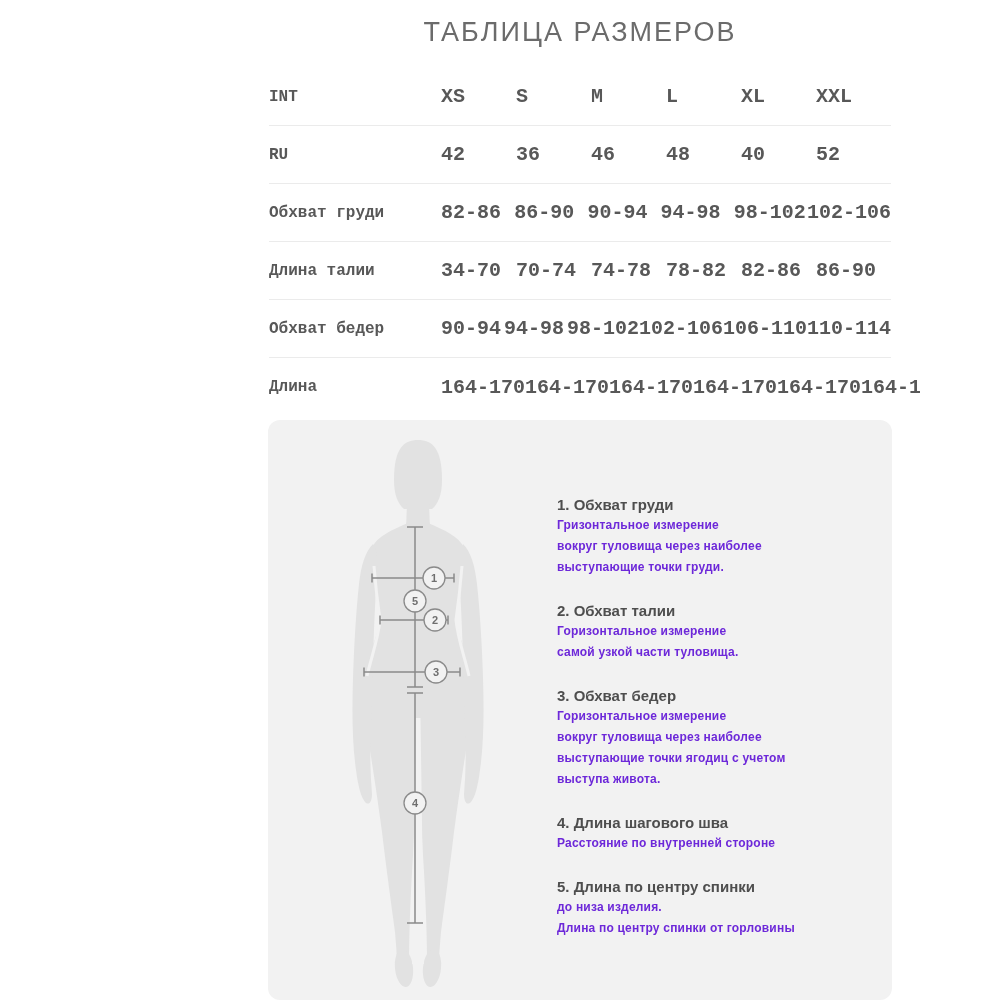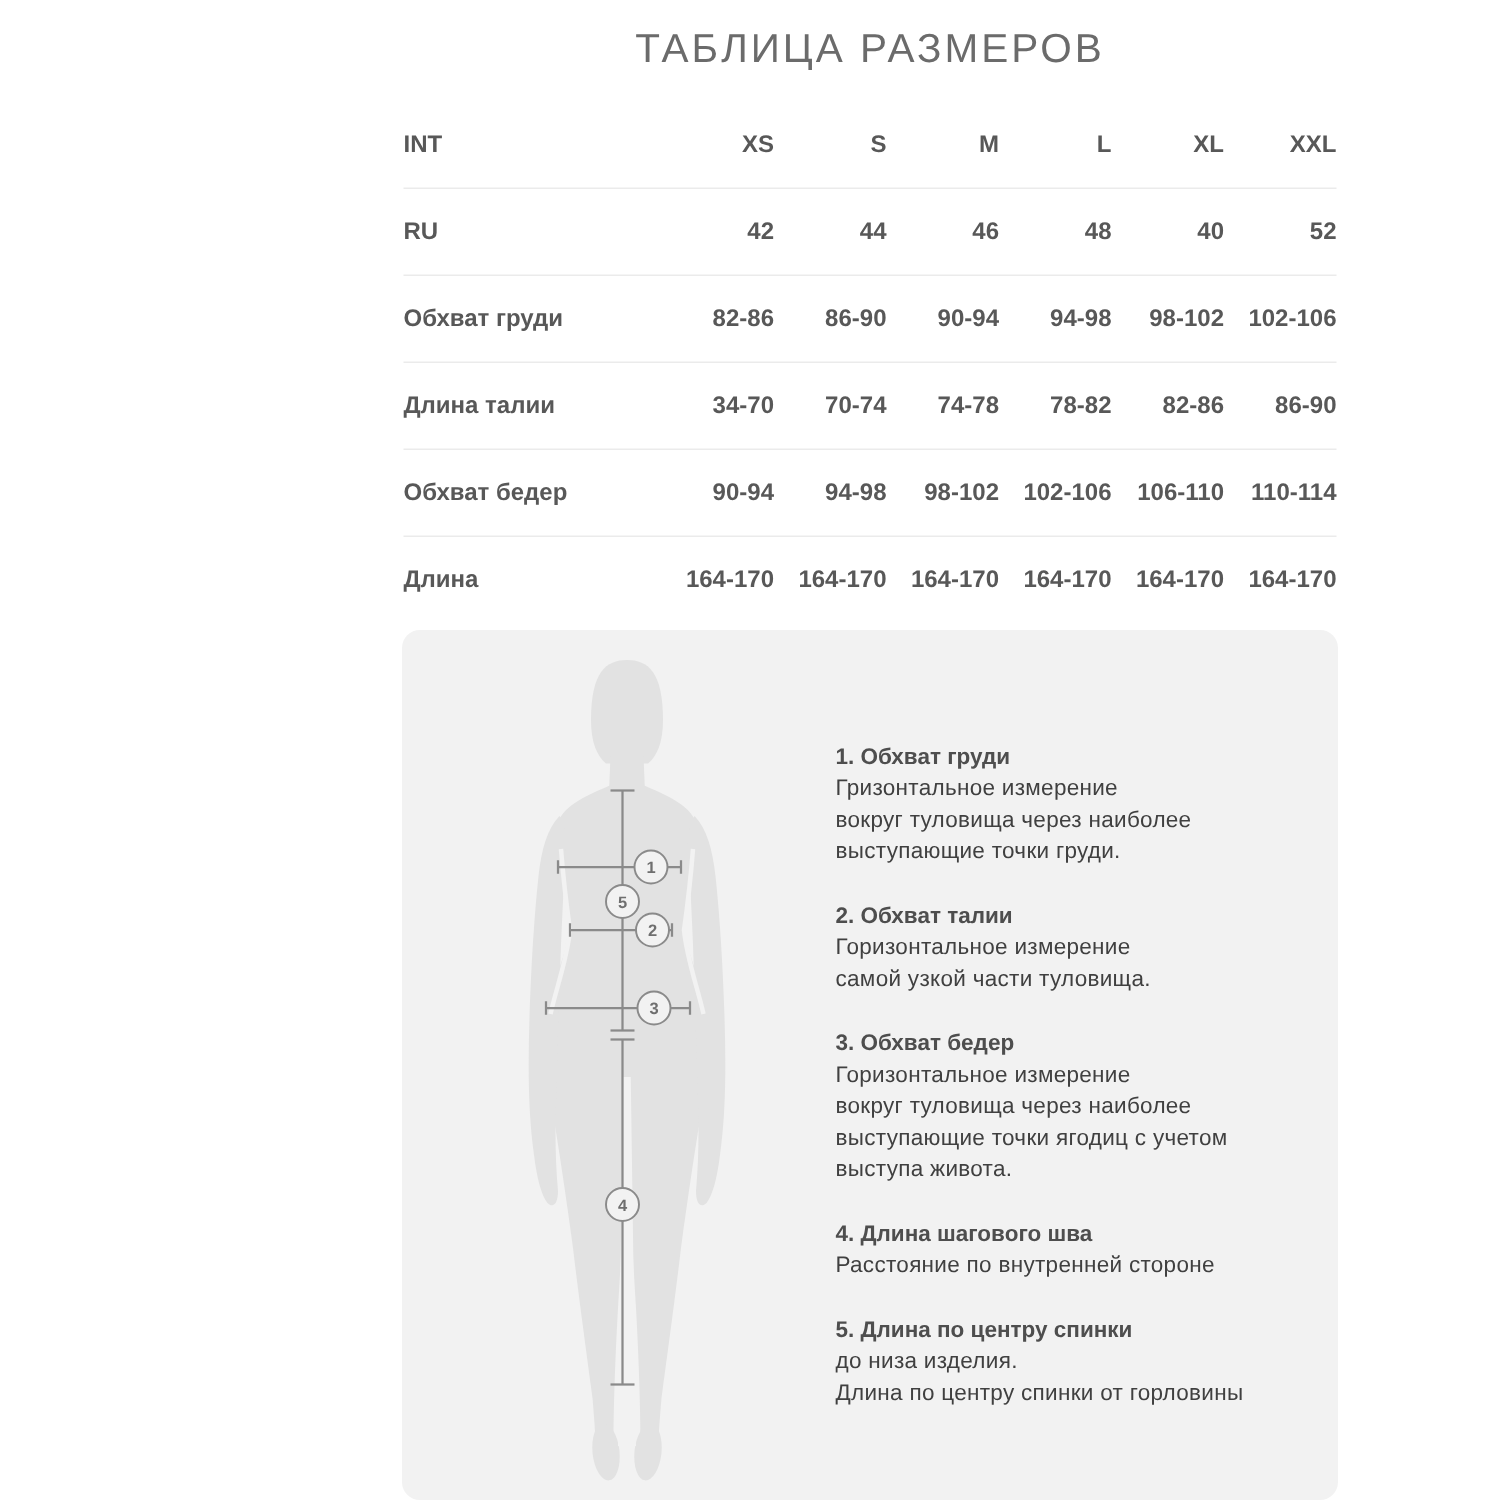--- a/index.html
+++ b/index.html
@@ -13,34 +13,35 @@
     position:absolute; top:17px; left:0; width:1000px;
     text-align:center; font-size:27px; font-weight:500;
     letter-spacing:2px; color:#6b6b6b;
   }
   
   .size-table { position:absolute; left:189px; top:68px; width:622px; }
   .t-row {
     display:grid; grid-template-columns:172px repeat(6, 1fr);
     align-items:center; height:58px;
     border-bottom:1px solid #ebebeb;
+    font-family:Liberation Mono, monospace;
   }
   .t-row:last-child { border-bottom:none; }
   .t-label { font-size:16px; font-weight:600; color:#585858; text-align:left; }
-  .t-cell  { font-size:16px; font-weight:600; color:#585858; text-align:right; white-space:nowrap; }
+  .t-cell  { font-size:20px; font-weight:600; color:#585858; text-align:left; white-space:nowrap; }
   
   .panel {
     position:absolute; left:188px; top:420px; width:624px; height:580px;
     background:#f2f2f2; border-radius:12px;
   }
   .figure-svg { position:absolute; left:0; top:0; }
   .guide { position:absolute; left:289px; top:61px; width:310px; }
   .guide-section { margin-bottom:22px;margin-top:13px; }
   .guide-title { font-size:15px; font-weight:700; color:#4e4e4e; line-height:21px; }
-  .guide-line  { font-size:15px; font-weight:400; color:#404040; line-height:21px; letter-spacing:.2px; }
+  .guide-line  { font-size:12px; font-weight:700; color:#6d28d9; line-height:21px; letter-spacing:.2px; }
 </style>
 </head>
 <body>
 
 <div class="page">
 
   <div class="page-title">ТАБЛИЦА РАЗМЕРОВ</div>
 
   <div class="size-table">
     <div class="t-row">
@@ -48,21 +49,21 @@
       <span class="t-cell">XS</span>
       <span class="t-cell">S</span>
       <span class="t-cell">M</span>
       <span class="t-cell">L</span>
       <span class="t-cell">XL</span>
       <span class="t-cell">XXL</span>
     </div>
     <div class="t-row">
       <span class="t-label">RU</span>
       <span class="t-cell">42</span>
-      <span class="t-cell">44</span>
+      <span class="t-cell">36</span>
       <span class="t-cell">46</span>
       <span class="t-cell">48</span>
       <span class="t-cell">40</span>
       <span class="t-cell">52</span>
     </div>
     <div class="t-row">
       <span class="t-label">Обхват груди</span>
       <span class="t-cell">82-86</span>
       <span class="t-cell">86-90</span>
       <span class="t-cell">90-94</span>

